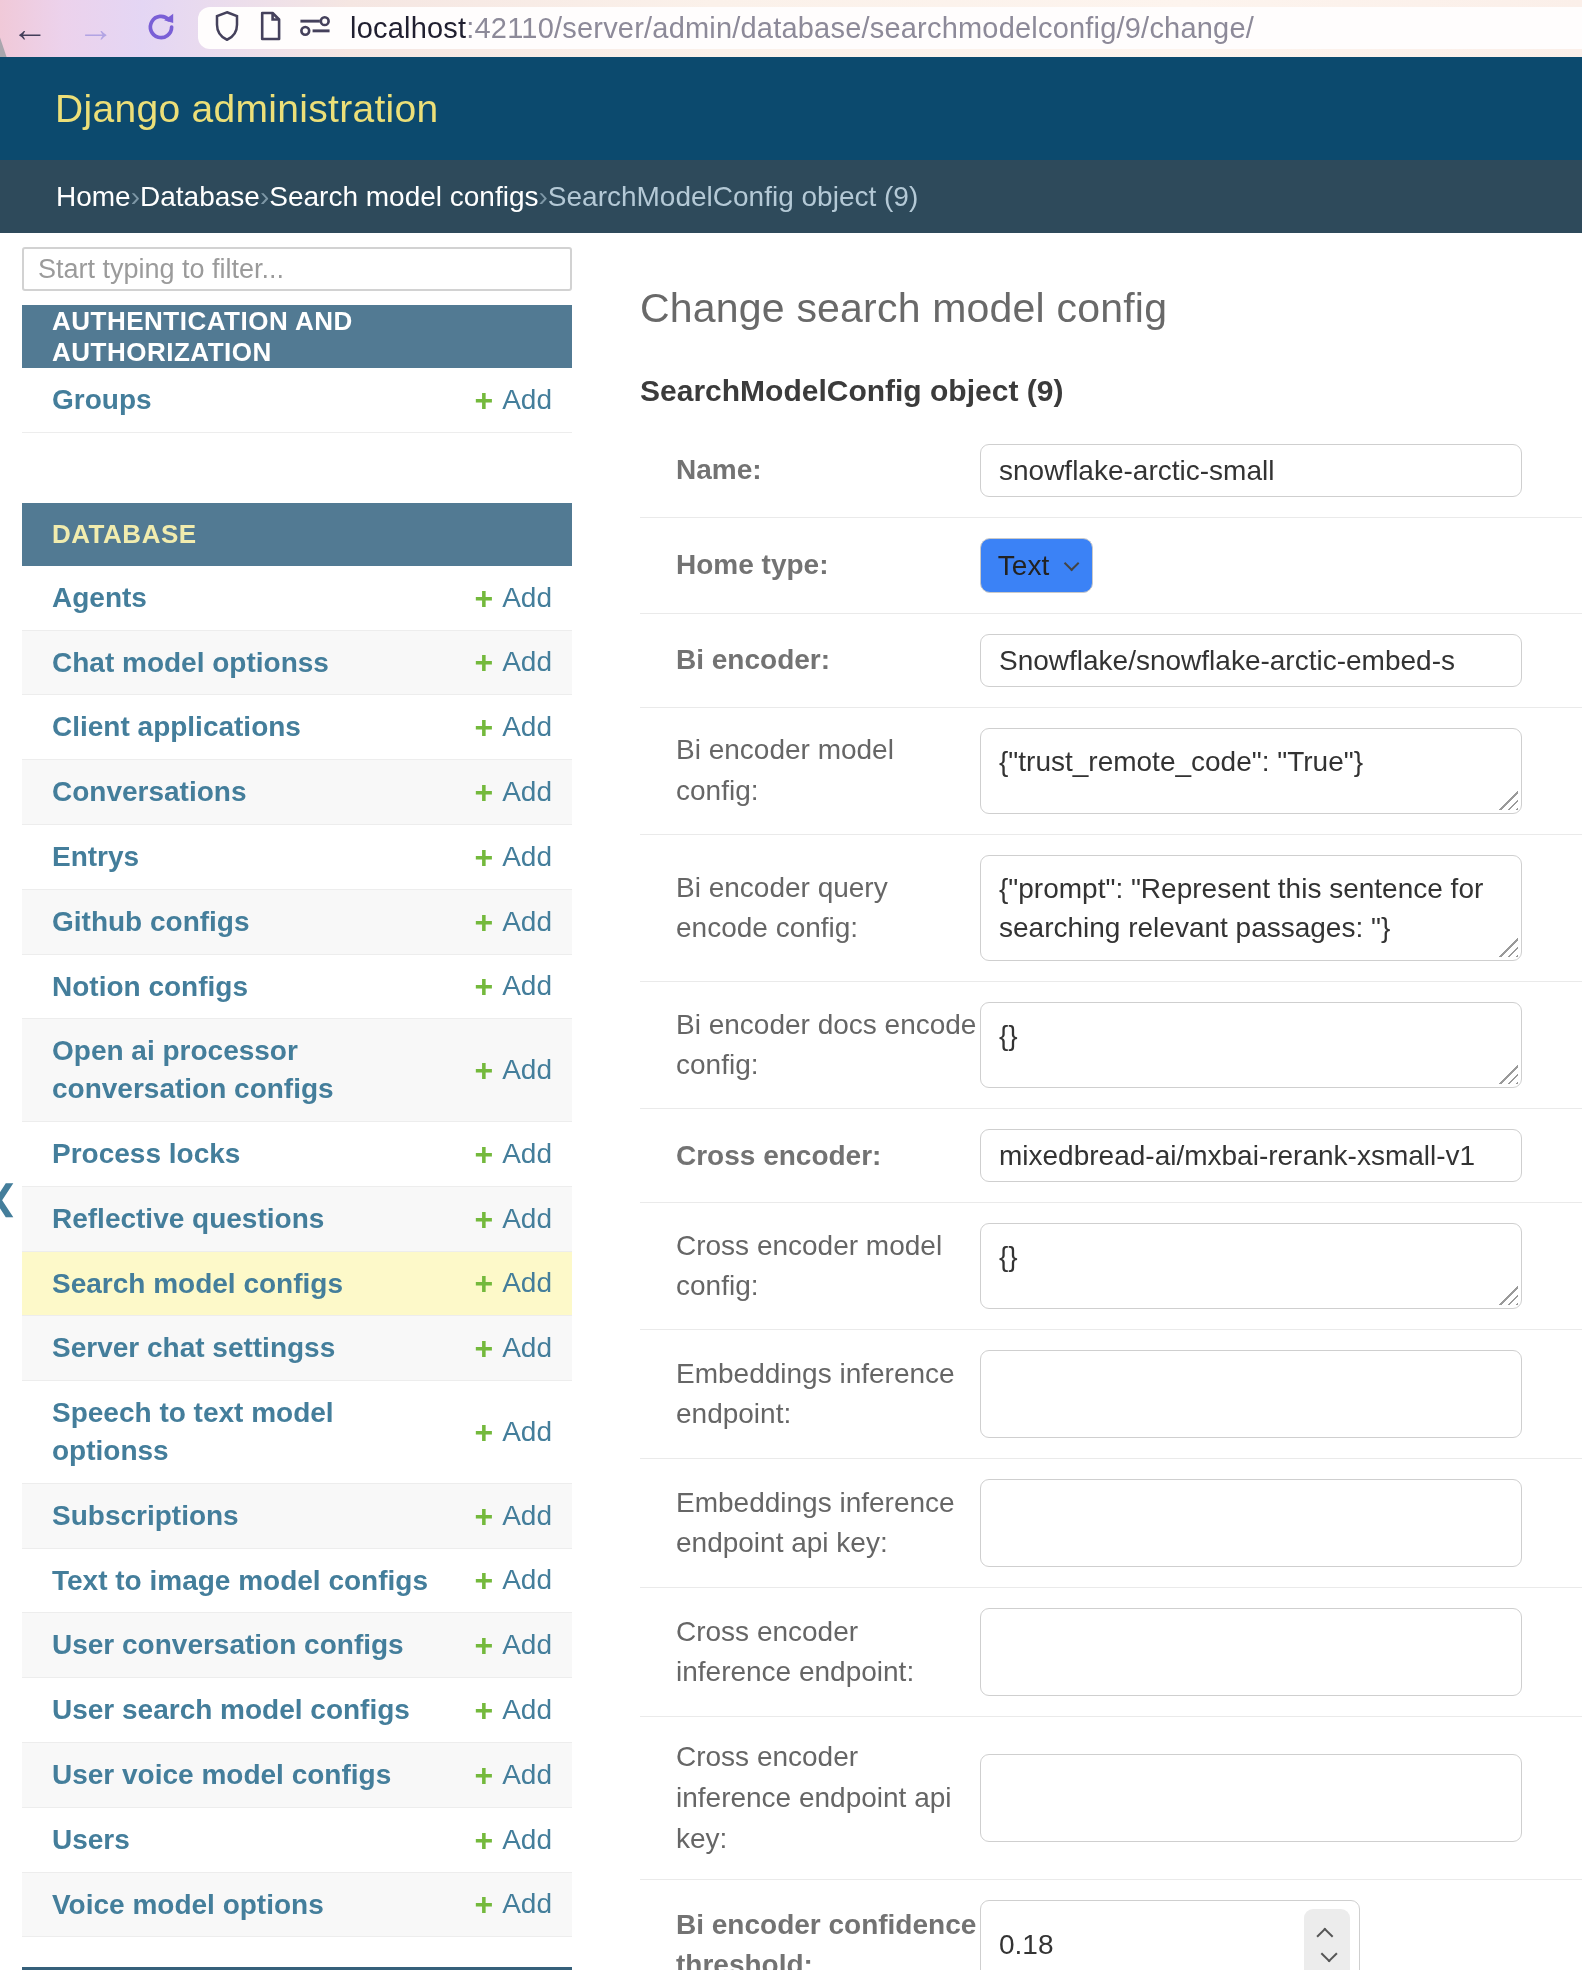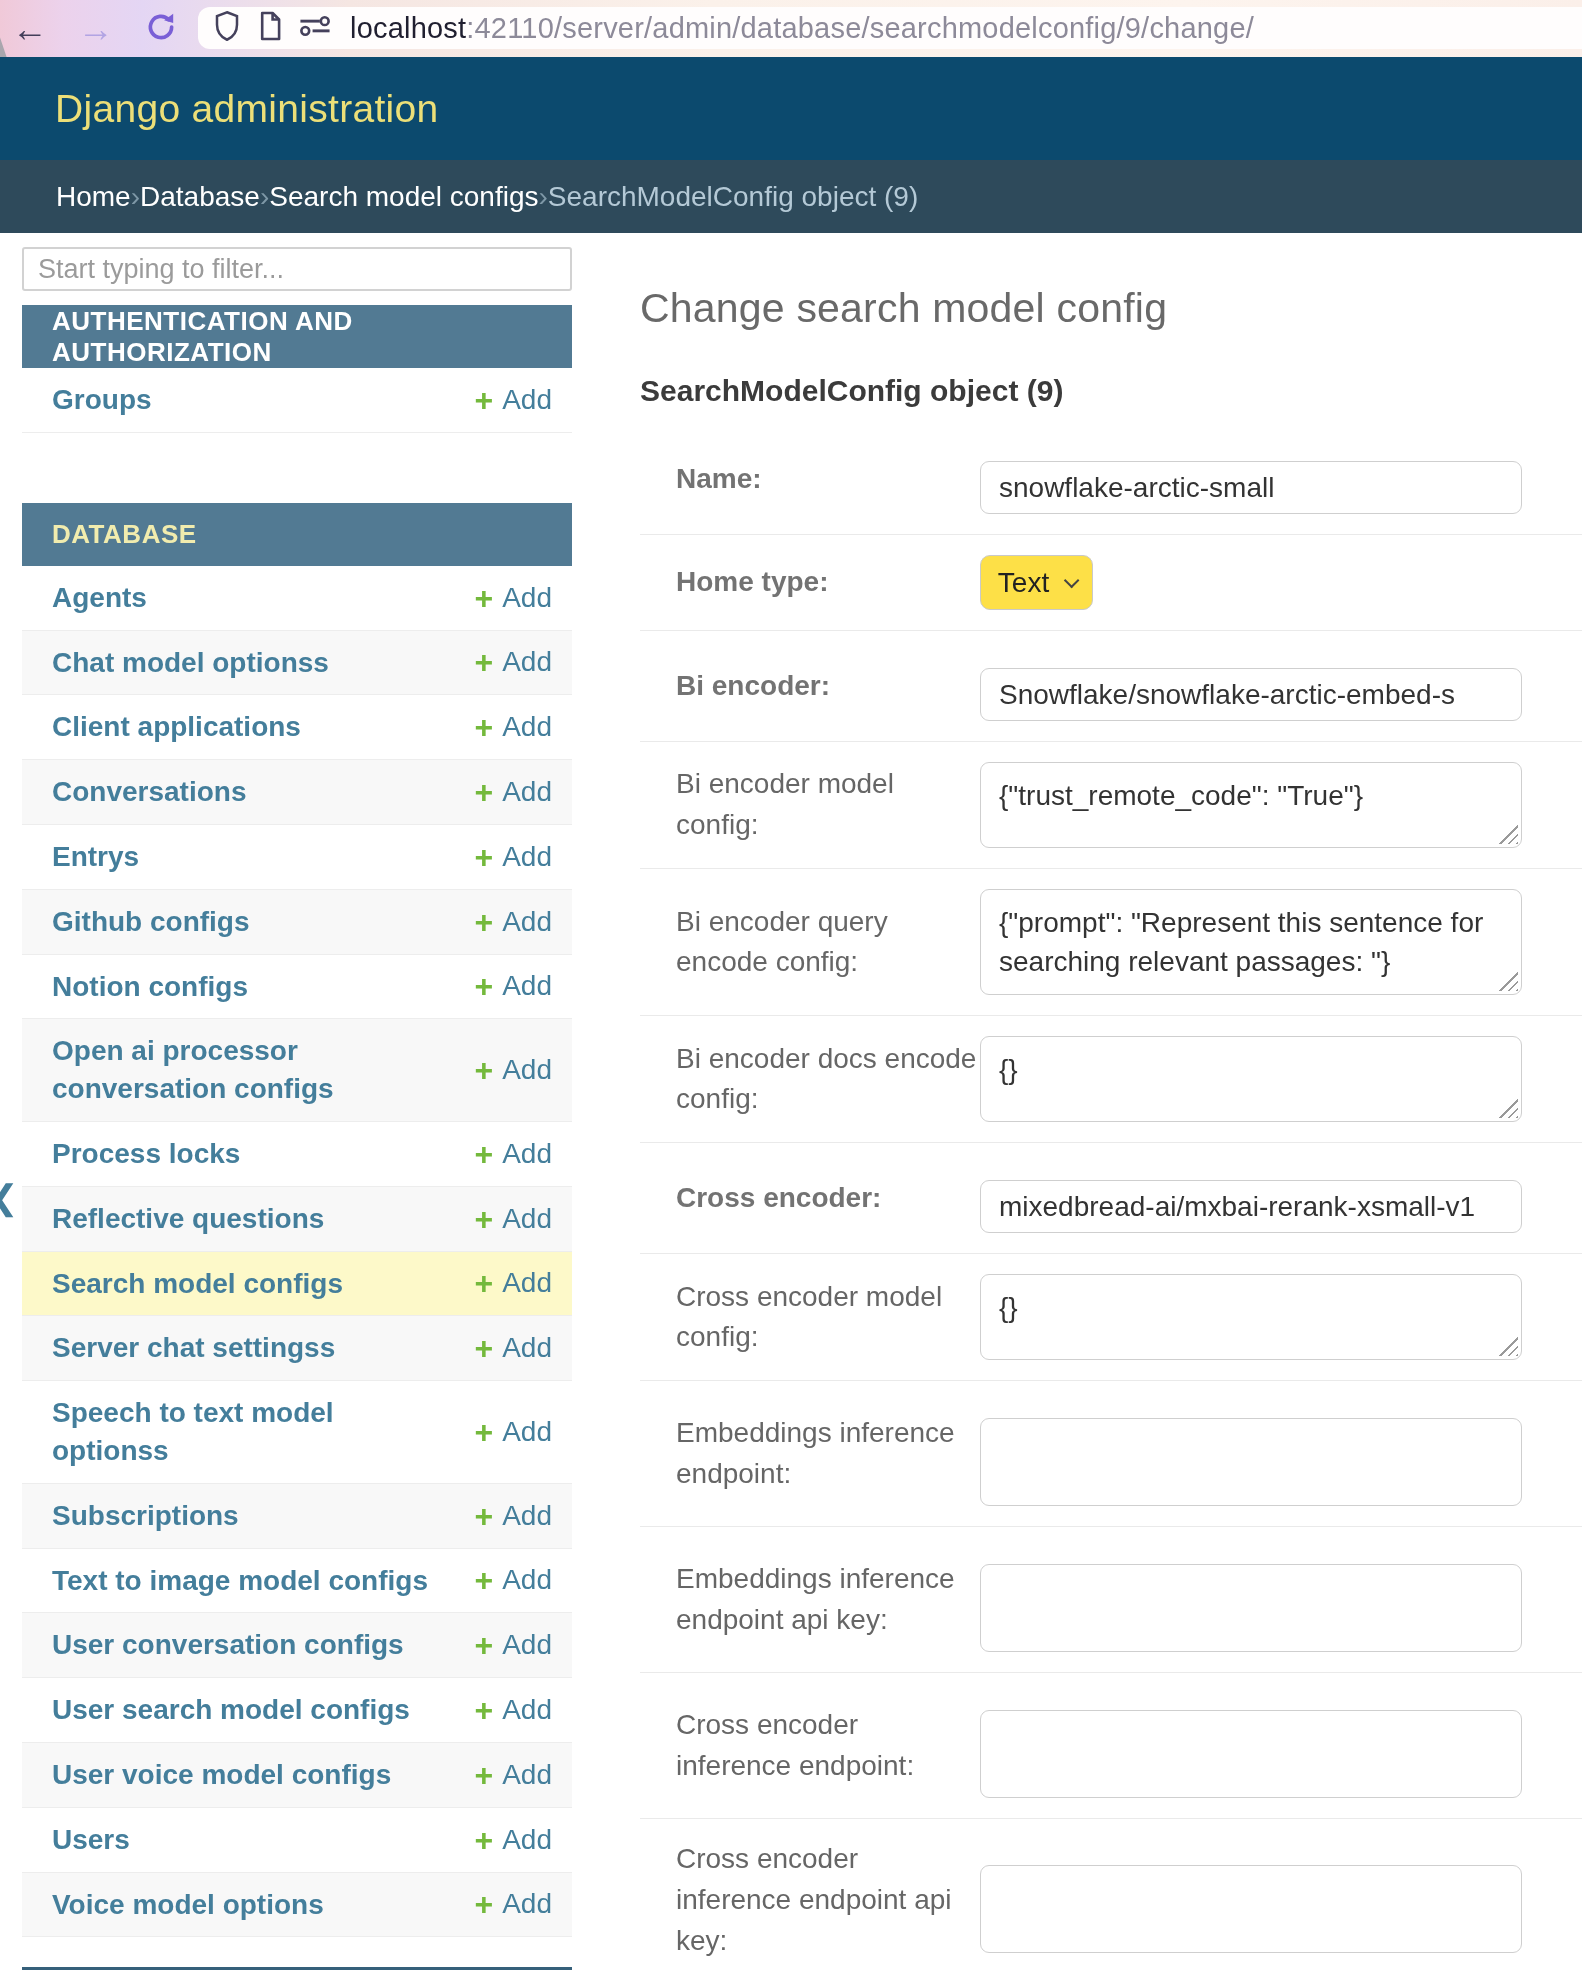--- a/index.html
+++ b/index.html
@@ -58,25 +58,25 @@
   
   .main { flex:1; padding-left:68px; overflow:hidden; }
   .page-title { margin-top:52px; font-size:41px; color:#696969; font-weight:400; letter-spacing:.2px; }
   .object-title { margin-top:42px; font-size:30px; color:#3b3b3b; font-weight:700; }
   .fields { margin-top:16px; }
   .frow { display:flex; align-items:center; padding:20px 0; border-bottom:1px solid #eaeaea; }
   .flabel { width:340px; flex:none; padding-left:36px; font-size:28px; color:#666; line-height:1.45; }
   .flabel.req { color:#737373; font-weight:700; }
   .fwidget { flex:1; }
   .inp { font-size:28px; color:#333; border:1.5px solid #cfcfcf; border-radius:9px; background:#fff;
-    padding:0 18px; font-family:inherit; display:block;margin-top:17px; }
+    padding:0 18px; font-family:inherit; display:block; }
   .inp.text { width:542px; height:53px; }
   .inp.tall { width:542px; height:88px; }
   .sel { width:113px; height:55px; border:1.5px solid #c9c9c9; border-radius:10px; display:flex;
-    align-items:center; justify-content:center; gap:15px; font-size:28px; color:#222; cursor:pointer; background:#fde047; }
+    align-items:center; justify-content:center; gap:15px; font-size:28px; color:#222; cursor:pointer; background:#3b82f6; }
   .chev { width:11px; height:11px; border-right:2.5px solid #444; border-bottom:2.5px solid #444;
     transform:rotate(45deg) translateY(-3px); }
   .ta { width:542px; min-height:86px; border:1.5px solid #cfcfcf; border-radius:9px; padding:13px 18px;
     font-size:28px; color:#333; line-height:1.4; position:relative; background:#fff; }
   .grip { position:absolute; right:3px; bottom:3px; width:21px; height:21px;
     background:repeating-linear-gradient(135deg,transparent 0 4px,#9a9a9a 4px 6px);
     clip-path:polygon(100% 0,100% 100%,0 100%); }
   .numwrap { position:relative; width:380px; }
   .inp.num { width:380px; height:90px; }
   .stepper { position:absolute; right:10px; top:50%; transform:translateY(-50%); width:46px; height:72px;

